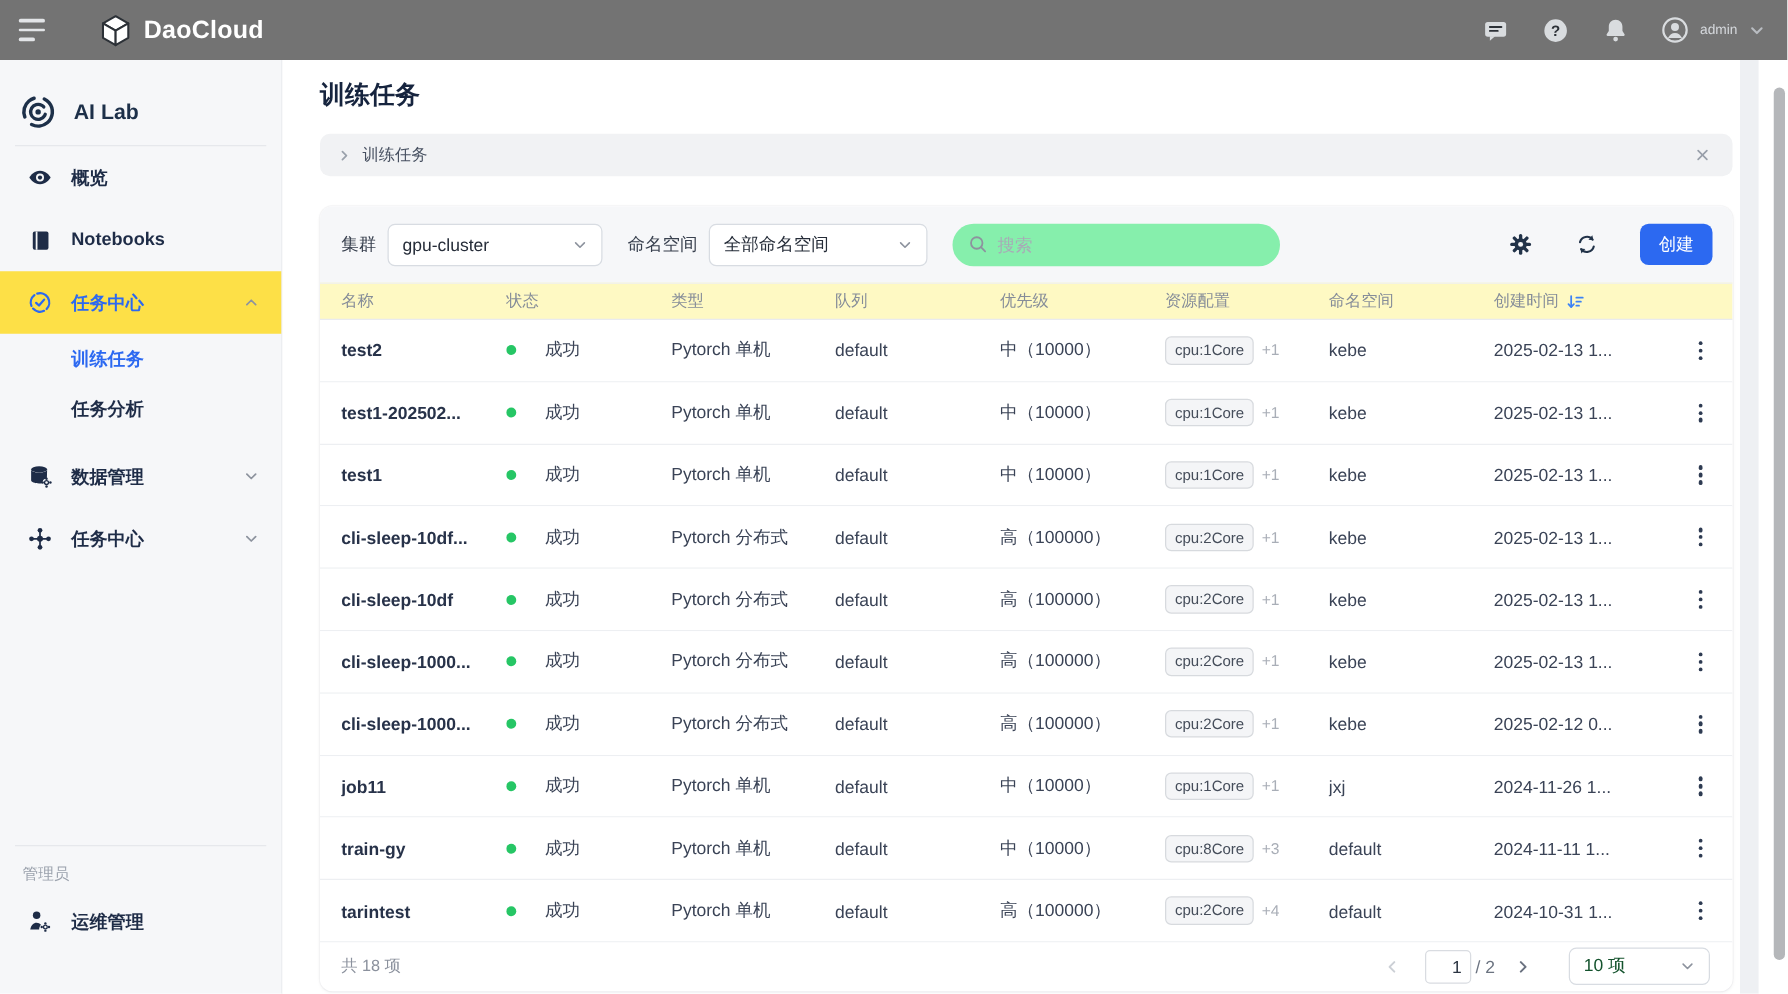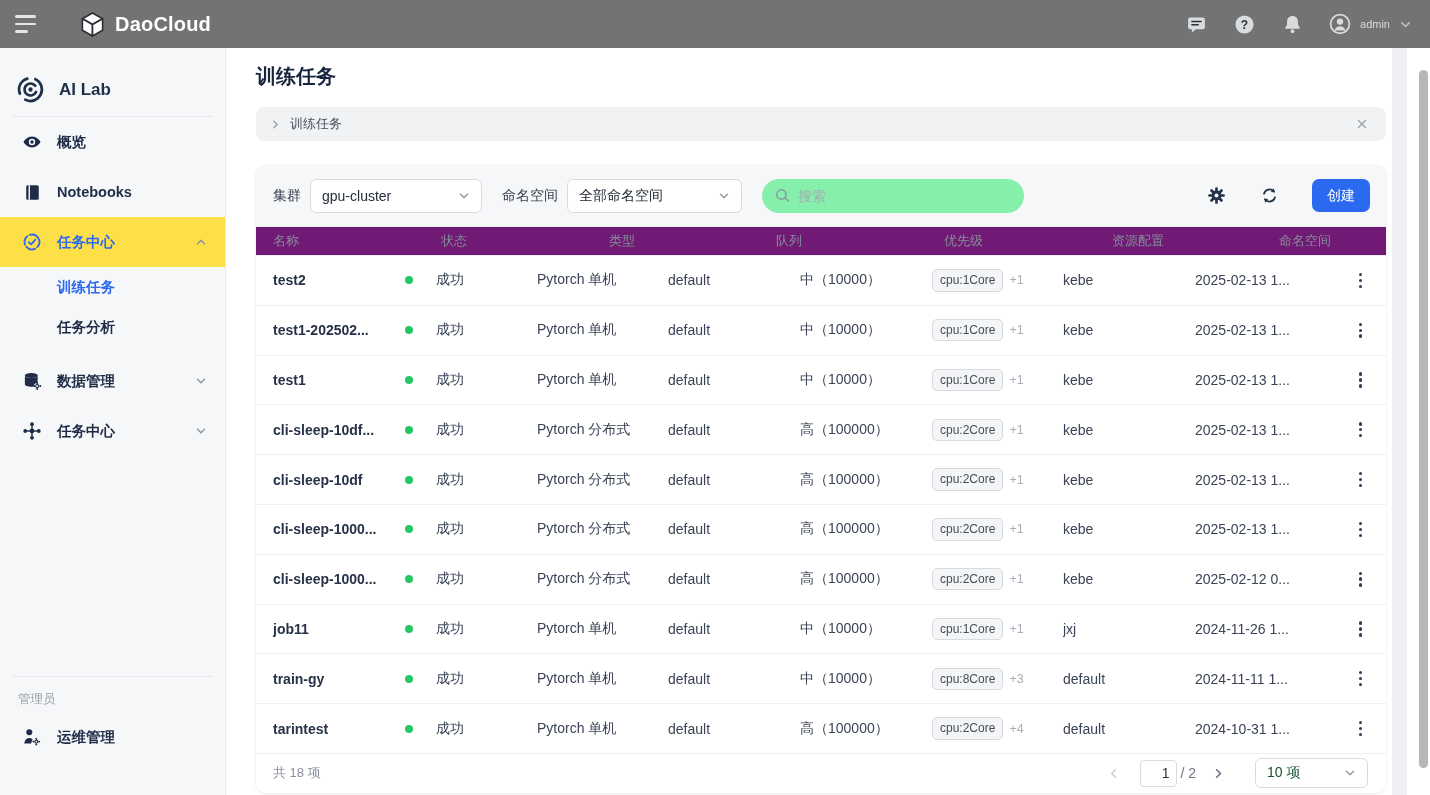--- a/index.html
+++ b/index.html
@@ -64,21 +64,21 @@
   .sel-ns { width:175px; margin-right:20px; }
   .search { width:262px; height:34px; background:#86efac; border-radius:17px; display:flex; align-items:center; padding:0 12px; gap:7px; }
   .search input { border:none; outline:none; background:transparent; font-size:14px; color:#3a4356; width:100%; font-family:inherit; }
   .search input::placeholder { color:#a7acb6; }
   .tool-group { margin-left:auto; display:flex; align-items:center; gap:33px; }
   .tool-icon { width:20px; height:20px; color:#223349; cursor:pointer; display:flex; align-items:center; justify-content:center; }
   .btn-create { min-width:57px; height:33px; background:var(--accent); color:#fff; border:none; border-radius:7px; font-size:14px; font-family:inherit; cursor:pointer; padding:0 15px; }
 
   
   .tgrid { display:grid; grid-template-columns:132px 132px 131px 132px 132px 131px 132px 148px 1fr; align-items:center; padding:0 10px 0 17px; }
-  .thead { height:30px; border-top:1px solid #eef0f3; border-bottom:1px solid #e9ebef; background:#701a75;gap:36px; }
+  .thead { height:30px; border-top:1px solid #eef0f3; border-bottom:1px solid #e9ebef; background:#fef9c3; }
   .th { font-size:13px; color:#868d99; display:flex; align-items:center; gap:6px; }
   .trow { height:49.8px; border-bottom:1px solid #edeff2; background:#fff; }
   .cell { font-size:14px; color:#3a4356; white-space:nowrap; overflow:hidden; text-overflow:ellipsis; padding-right:10px; }
   .cell.name { font-weight:700; color:#273249; cursor:pointer; }
   .cell.status { display:flex; align-items:center; gap:23px; }
   .dot { width:8px; height:8px; border-radius:50%; background:var(--success); flex-shrink:0; }
   .cell.res { display:flex; align-items:center; gap:6px; overflow:visible; }
   .chip { font-size:12px; color:#454d5a; background:#f4f5f7; border:1px solid #d7dade; border-radius:5px; padding:3px 7px; line-height:1.2; }
   .more { font-size:12.5px; color:#a9aeb7; }
   .cell.actions { display:flex; justify-content:flex-start; padding-left:12px; cursor:pointer; overflow:visible; }

